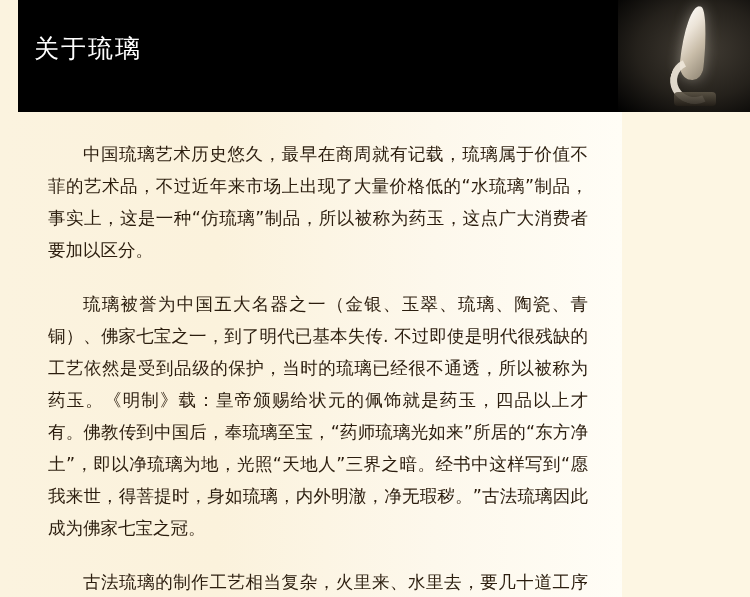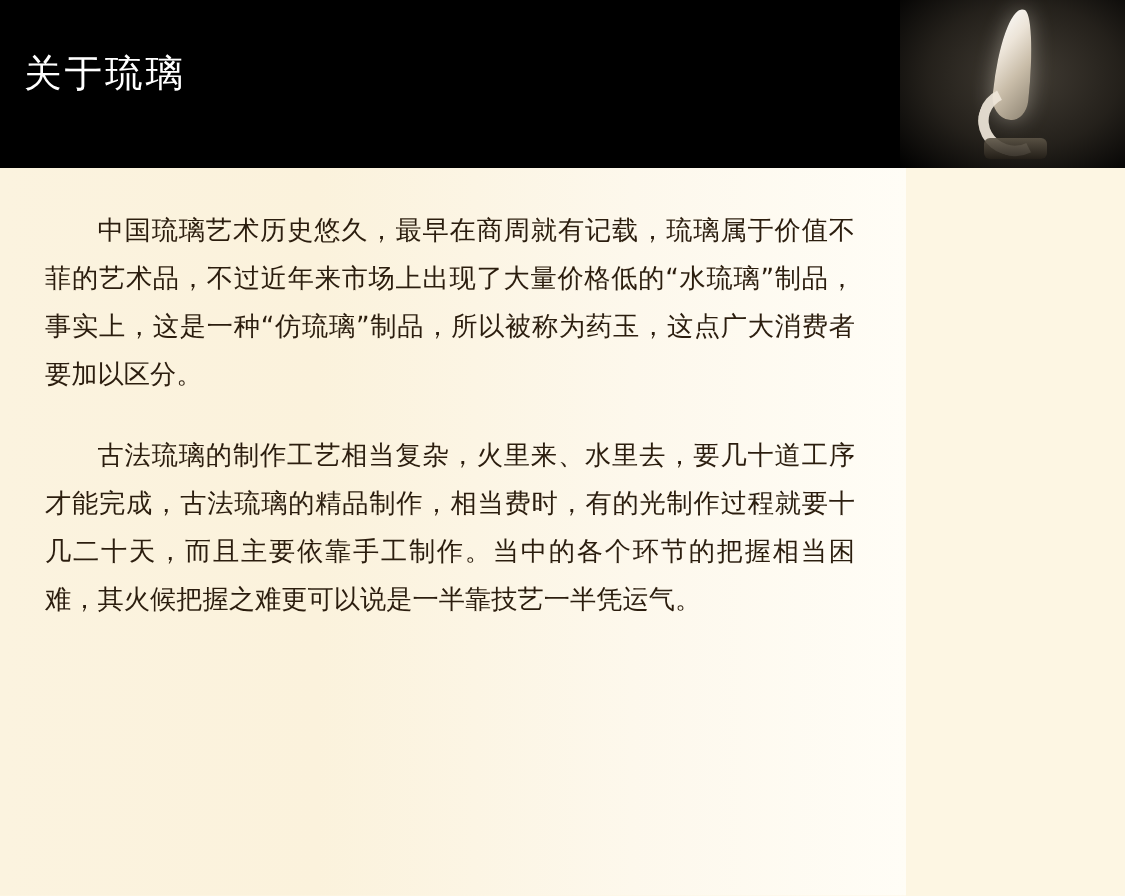--- a/index.html
+++ b/index.html
@@ -11,20 +11,21 @@
     height: 597px;
     font-family: "DejaVu Sans", "Liberation Sans", sans-serif;
     background: #fdf6e3;
     overflow: hidden;
   }
   .page {
     position: relative;
     width: 604px;
     height: 597px;
     background: linear-gradient(to right, #fbf3df 0%, #fbf2dc 35%, #fdf8ec 70%, #fffdf6 100%);
+    padding-left: 18px;
   }
   
   .header {
     position: relative;
     width: 750px;
     height: 112px;
     background: #000000;
     overflow: hidden;
   }
   .header-title {
@@ -118,16 +119,17 @@
       <div class="sculpture">
         <div class="blade"></div>
         <div class="hook"></div>
         <div class="base"></div>
       </div>
     </div>
   </div>
 
   <div class="content">
     <p class="para">中国琉璃艺术历史悠久，最早在商周就有记载，琉璃属于价值不菲的艺术品，不过近年来市场上出现了大量价格低的“水琉璃”制品，事实上，这是一种“仿琉璃”制品，所以被称为药玉，这点广大消费者要加以区分。</p>
+    <p class="para">琉璃被誉为中国五大名器之一（金银、玉翠、琉璃、陶瓷、青铜）、佛家七宝之一，到了明代已基本失传. 不过即使是明代很残缺的工艺依然是受到品级的保护，当时的琉璃已经很不通透，所以被称为药玉。《明制》载：皇帝颁赐给状元的佩饰就是药玉，四品以上才有。佛教传到中国后，奉琉璃至宝，“药师琉璃光如来”所居的“东方净土”，即以净琉璃为地，光照“天地人”三界之暗。经书中这样写到“愿我来世，得菩提时，身如琉璃，内外明澈，净无瑕秽。”古法琉璃因此成为佛家七宝之冠。</p>
     <p class="para">古法琉璃的制作工艺相当复杂，火里来、水里去，要几十道工序才能完成，古法琉璃的精品制作，相当费时，有的光制作过程就要十几二十天，而且主要依靠手工制作。当中的各个环节的把握相当困难，其火候把握之难更可以说是一半靠技艺一半凭运气。</p>
   </div>
 
 </div>
 
 </body></html>

